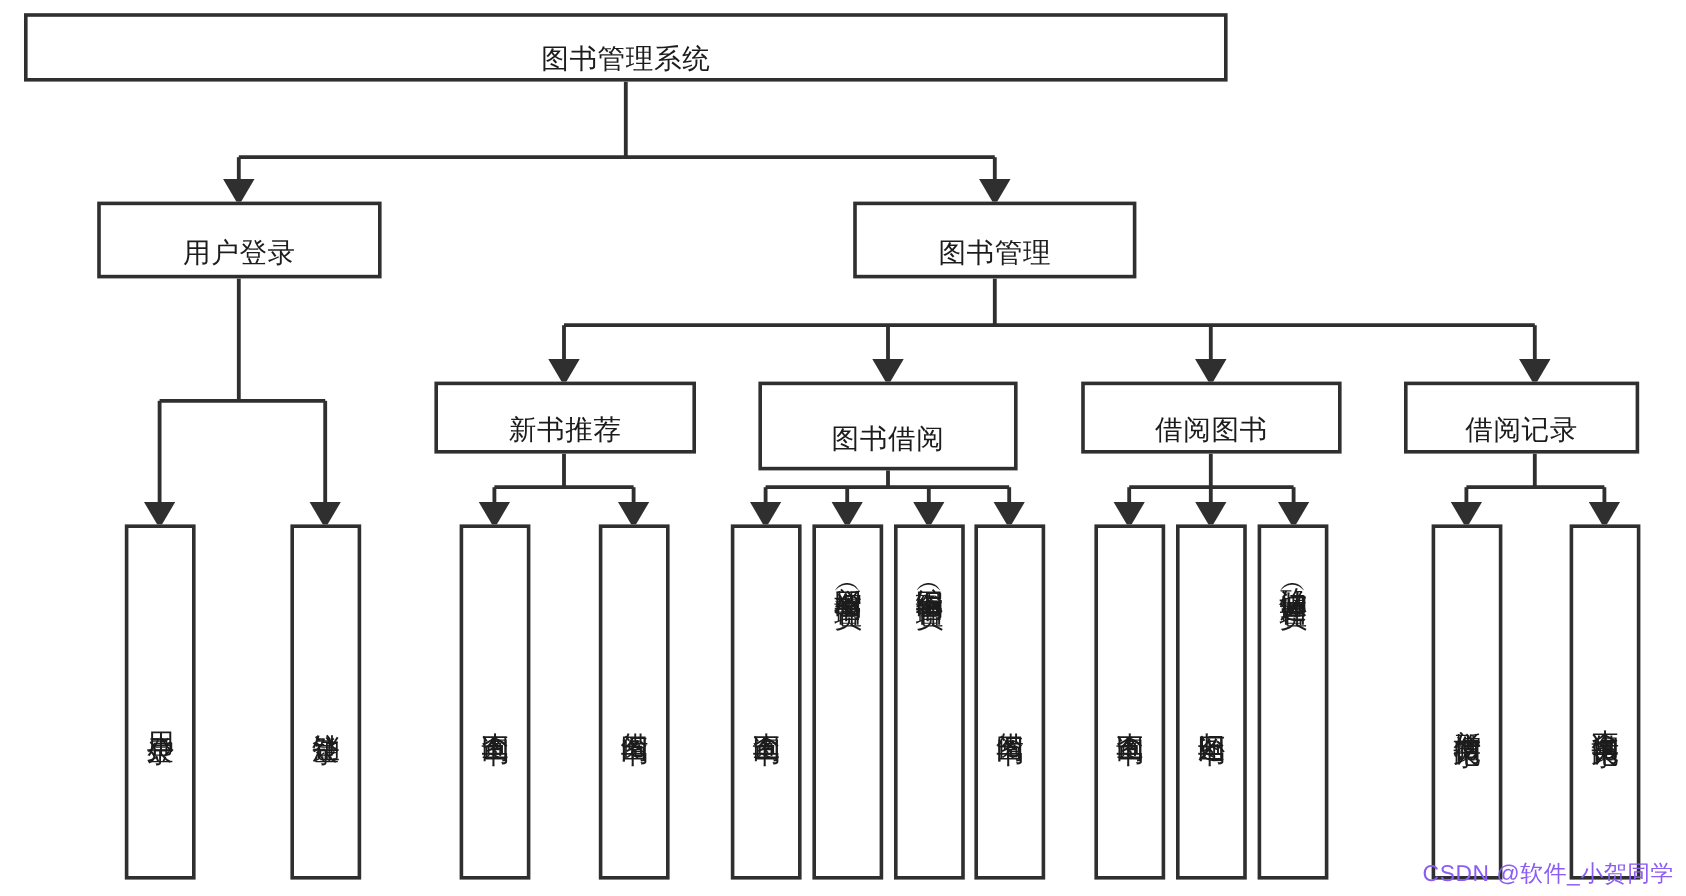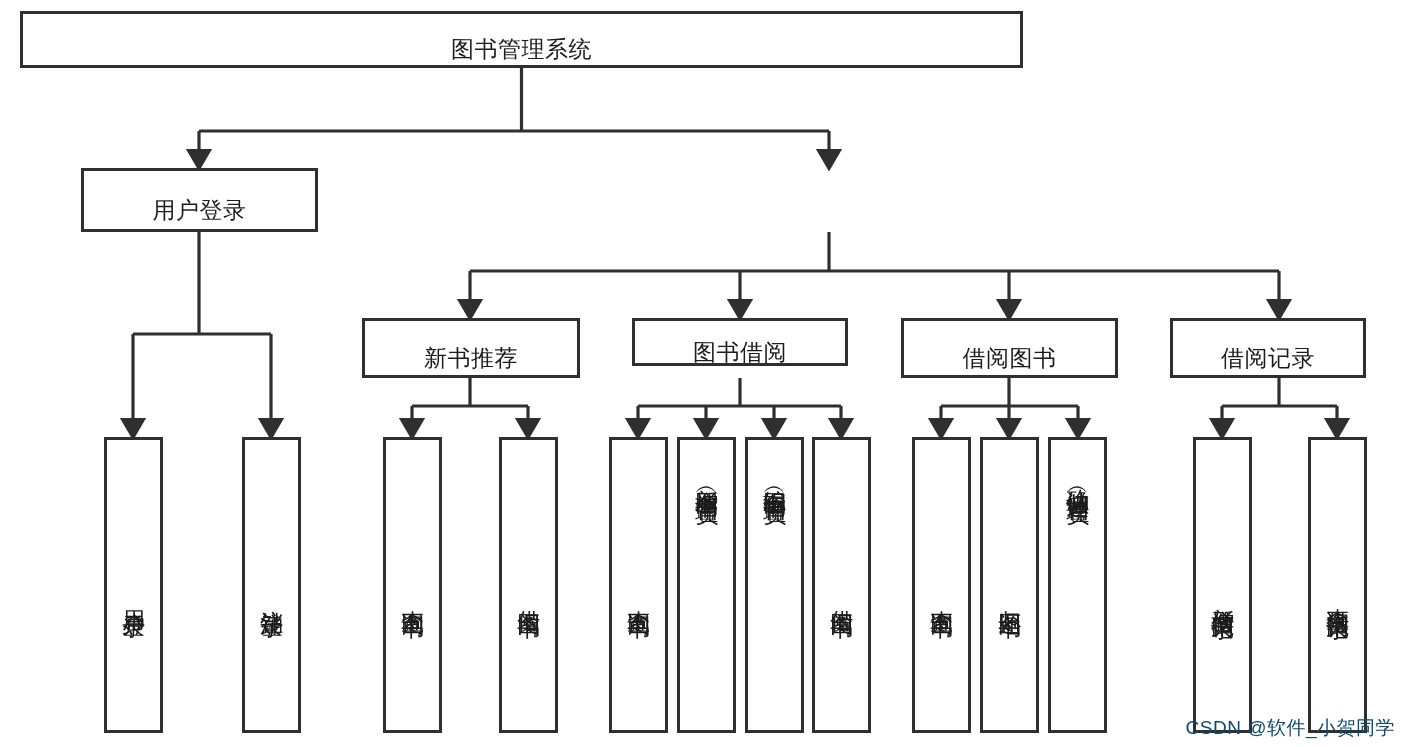--- a/index.html
+++ b/index.html
@@ -63,21 +63,21 @@
     top: 0;
     width: 1405px;
     height: 747px;
     pointer-events: none;
   }
   #watermark {
     position: absolute;
     right: 10px;
     bottom: 6px;
     font-size: 19px;
-    color: #0c4a6e;
+    color: #8b5cf6;
     letter-spacing: 0.5px;
     user-select: none;
     white-space: nowrap;
   }
 </style>
 </head>
 <body>
 
 <div id="diagram-root">
 
@@ -131,25 +131,28 @@
     </g>
   </svg>
 
   <div class="node-box" style="left:20px; top:11px; width:1003px; height:57px;">
     <span class="node-label">图书管理系统</span>
   </div>
 
   <div class="node-box" style="left:81px; top:168px; width:237px; height:64px;">
     <span class="node-label">用户登录</span>
   </div>
+  <div class="node-box" style="left:711px; top:168px; width:236px; height:64px;">
+    <span class="node-label">图书管理</span>
+  </div>
 
   <div class="node-box" style="left:362px; top:318px; width:218px; height:60px;">
     <span class="node-label">新书推荐</span>
   </div>
-  <div class="node-box" style="left:632px; top:318px; width:216px; height:48px;">
+  <div class="node-box" style="left:632px; top:318px; width:216px; height:74px;">
     <span class="node-label">图书借阅</span>
   </div>
   <div class="node-box" style="left:901px; top:318px; width:217px; height:60px;">
     <span class="node-label">借阅图书</span>
   </div>
   <div class="node-box" style="left:1170px; top:318px; width:196px; height:60px;">
     <span class="node-label">借阅记录</span>
   </div>
 
   <div class="node-box vertical centered" style="left:104px; top:437px; width:59px; height:296px;">

